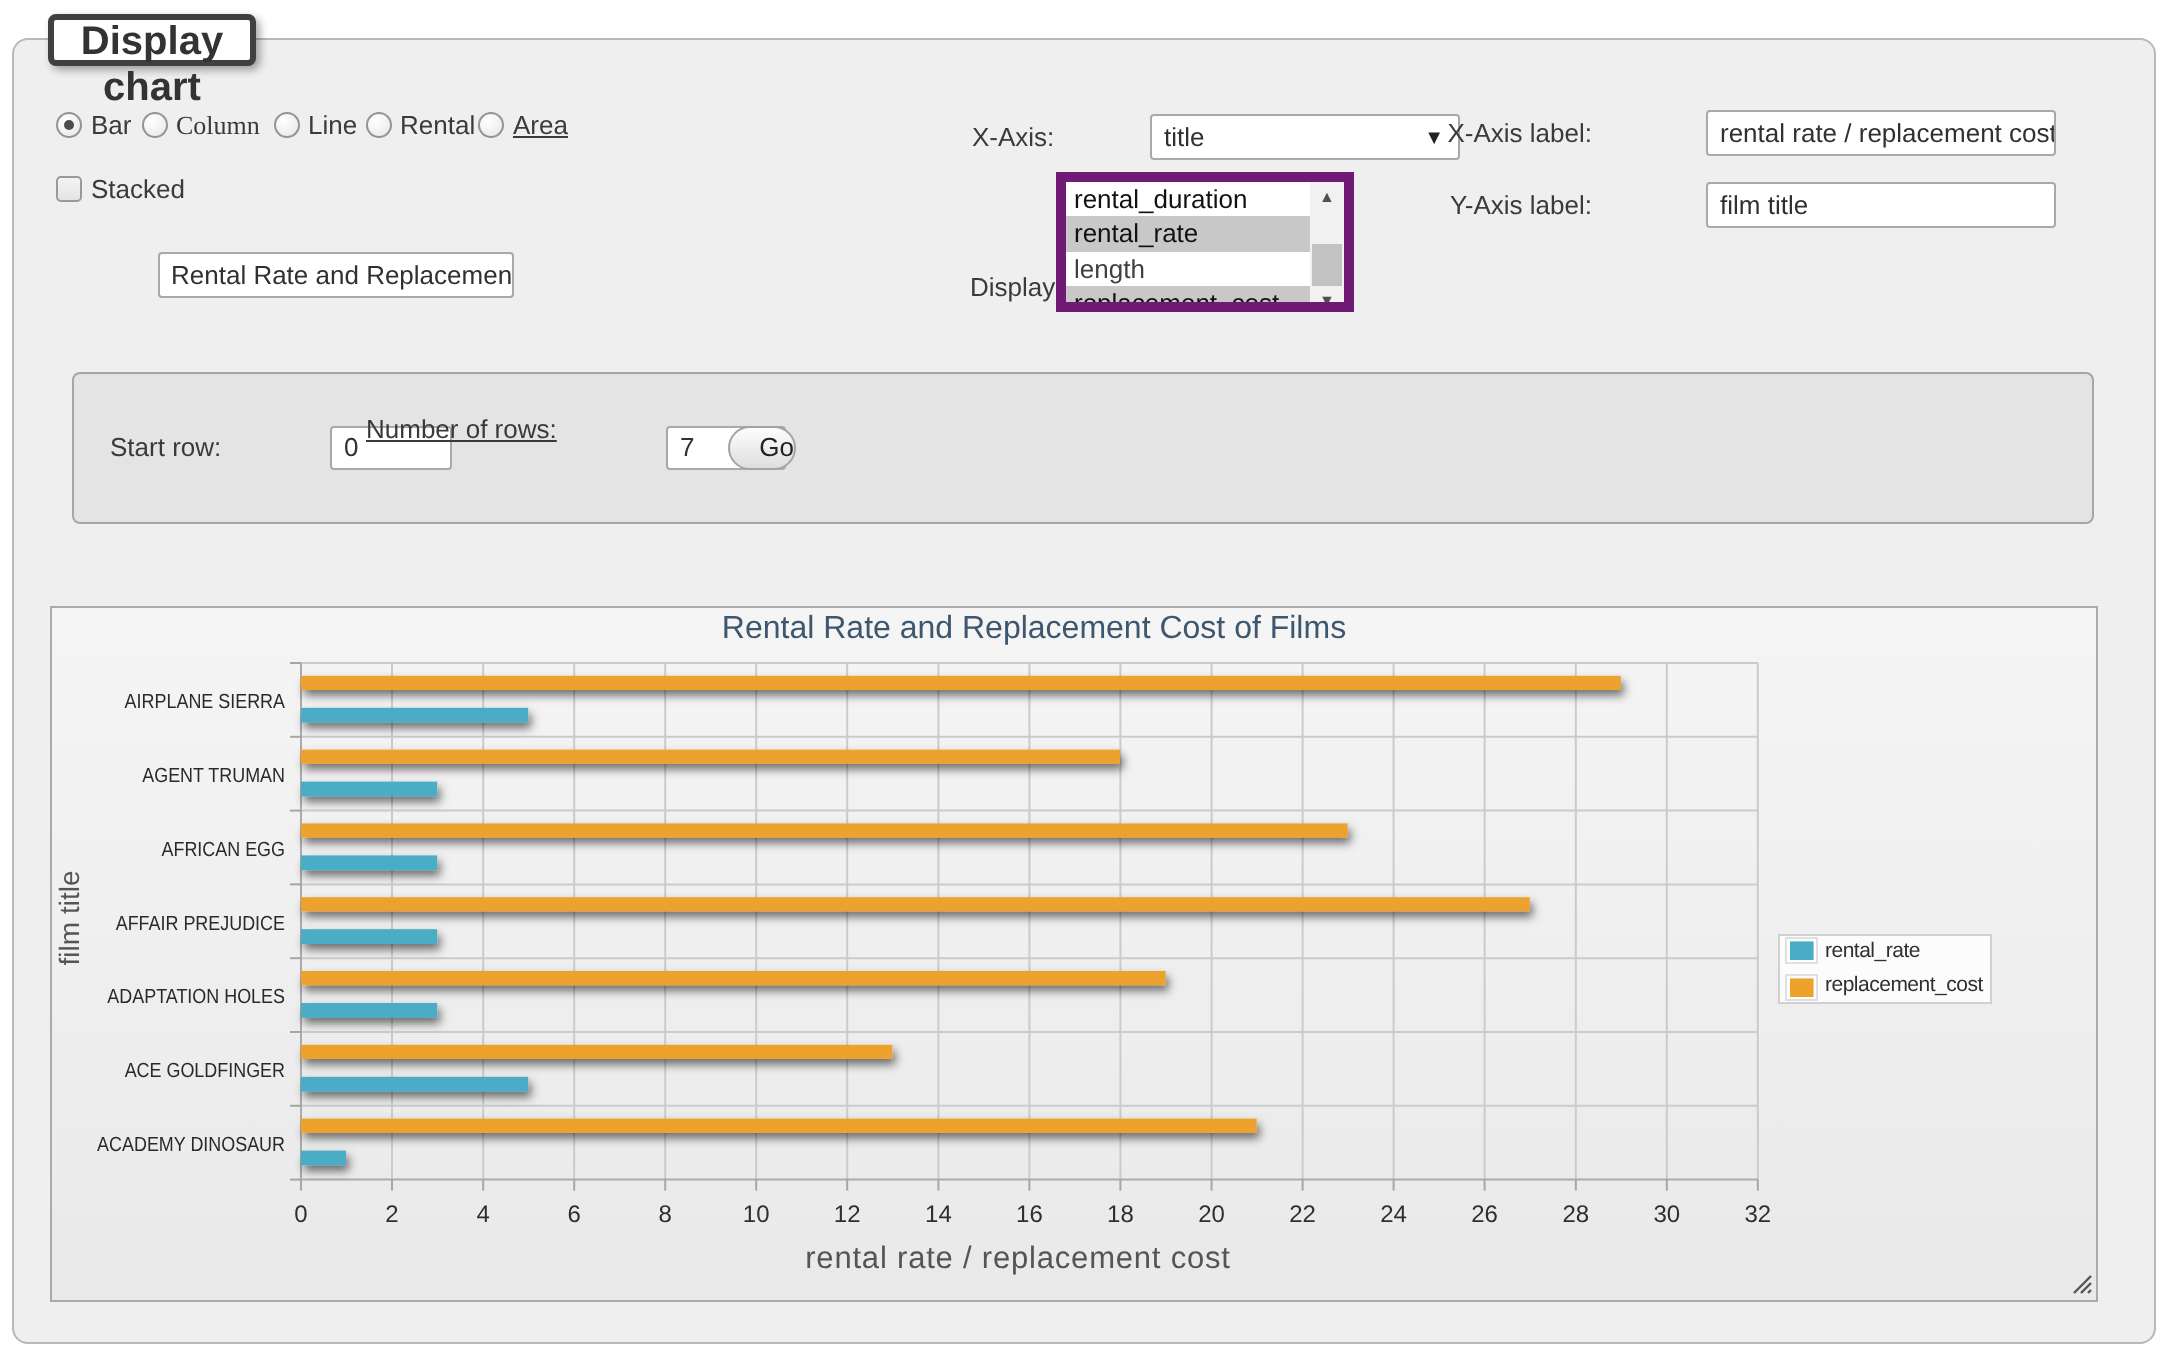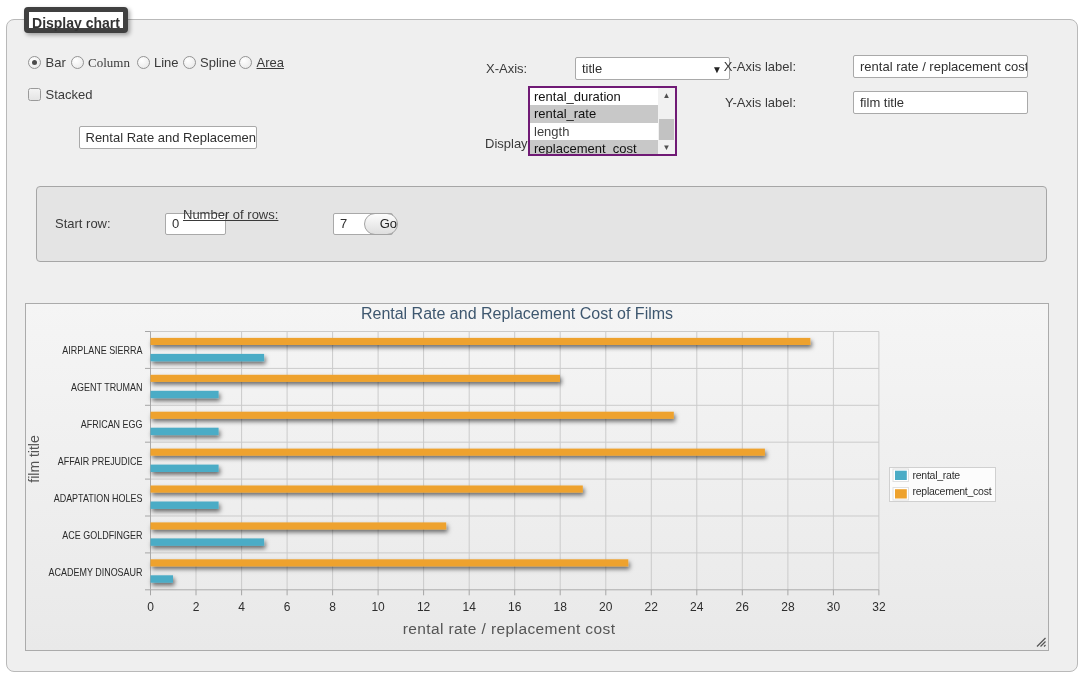--- a/index.html
+++ b/index.html
@@ -16,46 +16,46 @@
   .chk { position:absolute; width:12.5px; height:12.5px; border:1px solid #9a9a9a; border-radius:2.5px;
          background:linear-gradient(#f4f4f4,#e4e4e4); }
 </style>
 </head>
 <body>
 
   <div class="abs" style="left:6px;top:19px;width:1072px;height:653px;background:#efefef;
        border:1px solid #b9b9b9;border-radius:8px;"></div>
 
   <div class="abs" style="left:24px;top:7px;width:104px;height:26px;background:#ffffff;
-       border:5px solid #404040;border-radius:4px;box-shadow:2px 2px 4px rgba(0,0,0,0.35);
-       font-weight:bold;font-size:14px;color:#333;line-height:23px;text-align:center;">Display chart</div>
+       border:3px solid #404040;border-radius:4px;box-shadow:2px 2px 4px rgba(0,0,0,0.35);
+       font-weight:bold;font-size:20px;color:#333;line-height:23px;text-align:center;">Display chart</div>
 
   <div class="radio sel" style="left:28px;top:56px;"></div>
 <div class="lbl" style="left:45.5px;top:55px;">Bar</div>
   <div class="radio" style="left:70.5px;top:56px;"></div>
 <div class="lbl" style="left:88px;top:55px;font-family:Liberation Serif, serif;">Column</div>
   <div class="radio" style="left:136.5px;top:56px;"></div>
 <div class="lbl" style="left:154px;top:55px;">Line</div>
   <div class="radio" style="left:182.5px;top:56px;"></div>
-<div class="lbl" style="left:200px;top:55px;">Spline</div>
+<div class="lbl" style="left:200px;top:55px;">Rental</div>
   <div class="radio" style="left:239px;top:56px;"></div>
 <div class="lbl" style="left:256.5px;top:55px;text-decoration:underline;">Area</div>
 
   <div class="chk" style="left:28px;top:88px;"></div>
   <div class="lbl" style="left:45.5px;top:87px;">Stacked</div>
 
   <div class="inp" style="left:30.5px;top:126px;width:178px;height:23px;line-height:21px;">Rental Rate and Replacement Cost of Films</div>
 
   <div class="lbl" style="left:486px;top:61px;">X-Axis:</div>
   <div class="inp" style="left:527px;top:57px;width:155px;height:23px;line-height:21px;border-radius:2px;">title
     <span style="position:absolute;right:7px;top:0;line-height:23px;font-size:10px;color:#222;">▼</span>
   </div>
 
   <div class="lbl" style="left:485px;top:136px;">Display:</div>
-  <div class="abs" style="left:528px;top:86px;width:149px;height:70px;background:#ffffff;border:2px solid #701a75;overflow:hidden;">
+  <div class="abs" style="left:528px;top:86px;width:149px;height:70px;background:#ffffff;border:5px solid #701a75;overflow:hidden;">
     <div style="height:17.4px;line-height:17.4px;padding-left:4px;color:#111;">rental_duration</div>
     <div style="height:17.4px;line-height:17.4px;padding-left:4px;color:#111;background:#c8c8c8;">rental_rate</div>
     <div style="height:17.4px;line-height:17.4px;padding-left:4px;color:#404040;">length</div>
     <div style="height:17.4px;line-height:17.4px;padding-left:4px;color:#111;background:#c8c8c8;">replacement_cost</div>
 
     <div class="abs" style="right:0;top:0;width:17px;height:68px;background:#f1f1f1;">
       <div class="abs" style="left:0;top:0;width:17px;height:16px;text-align:center;line-height:16px;font-size:8px;color:#505050;">▲</div>
       <div class="abs" style="left:1px;top:31px;width:15px;height:21px;background:#c2c2c2;"></div>
       <div class="abs" style="left:0;bottom:0;width:17px;height:16px;text-align:center;line-height:16px;font-size:8px;color:#505050;">▼</div>
     </div>

